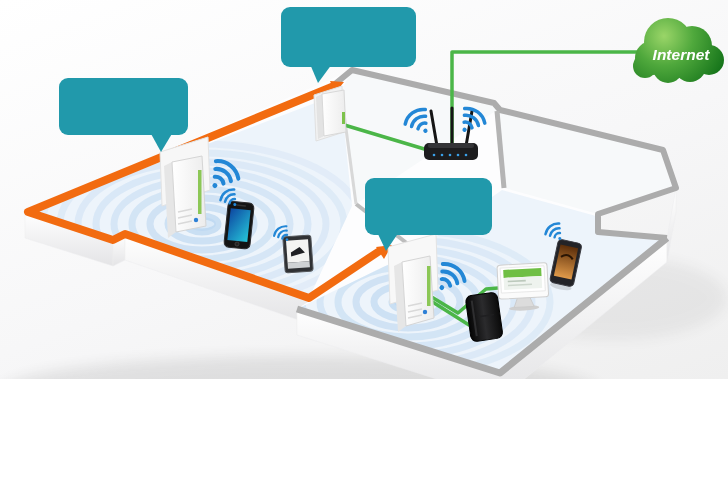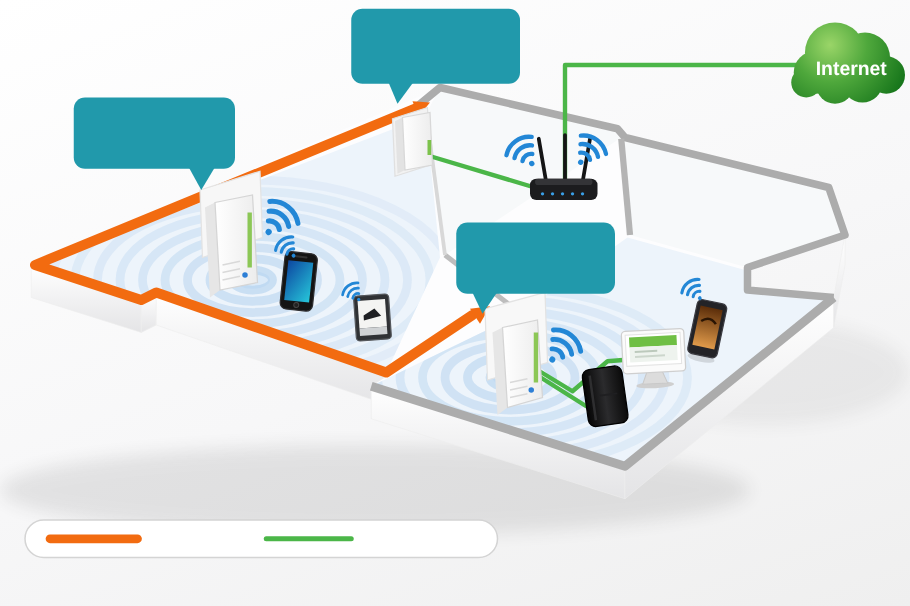--- a/index.html
+++ b/index.html
@@ -1,18 +1,18 @@
 <!DOCTYPE html>
 <html><head>
 <meta charset="utf-8">
 <style>
   html,body{margin:0;padding:0;background:#fff;}
-  #stage{position:relative;width:728px;height:485px;overflow:hidden;
+  #stage{position:relative;width:728px;height:379px;overflow:hidden;
          background:linear-gradient(160deg,#ffffff 0%,#f7f7f8 55%,#efefef 100%);
-         font-family:"Liberation Sans", sans-serif;}
+         font-family:"Liberation Sans", sans-serif;font-style:italic;}
   svg{display:block;}
   text{font-family:"Liberation Sans", sans-serif;}
 </style>
 </head>
 <body>
 
 <div id="stage">
 <svg width="728" height="485" viewBox="0 0 728 485">
   <defs>
     <filter id="soft" x="-40%" y="-40%" width="180%" height="180%">

